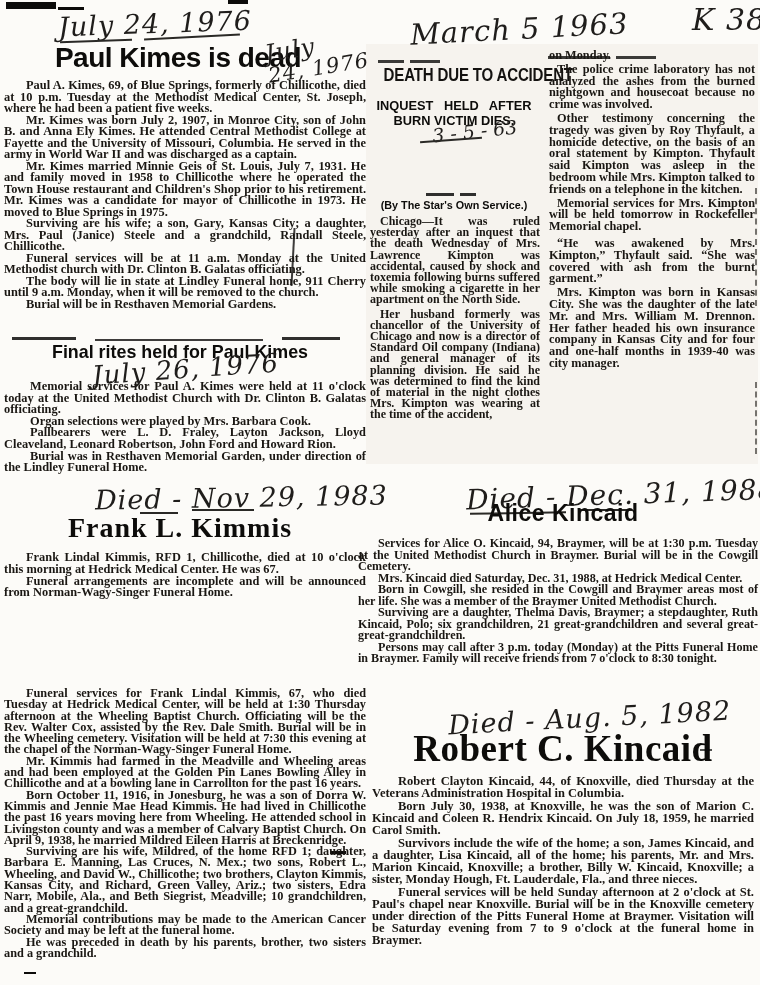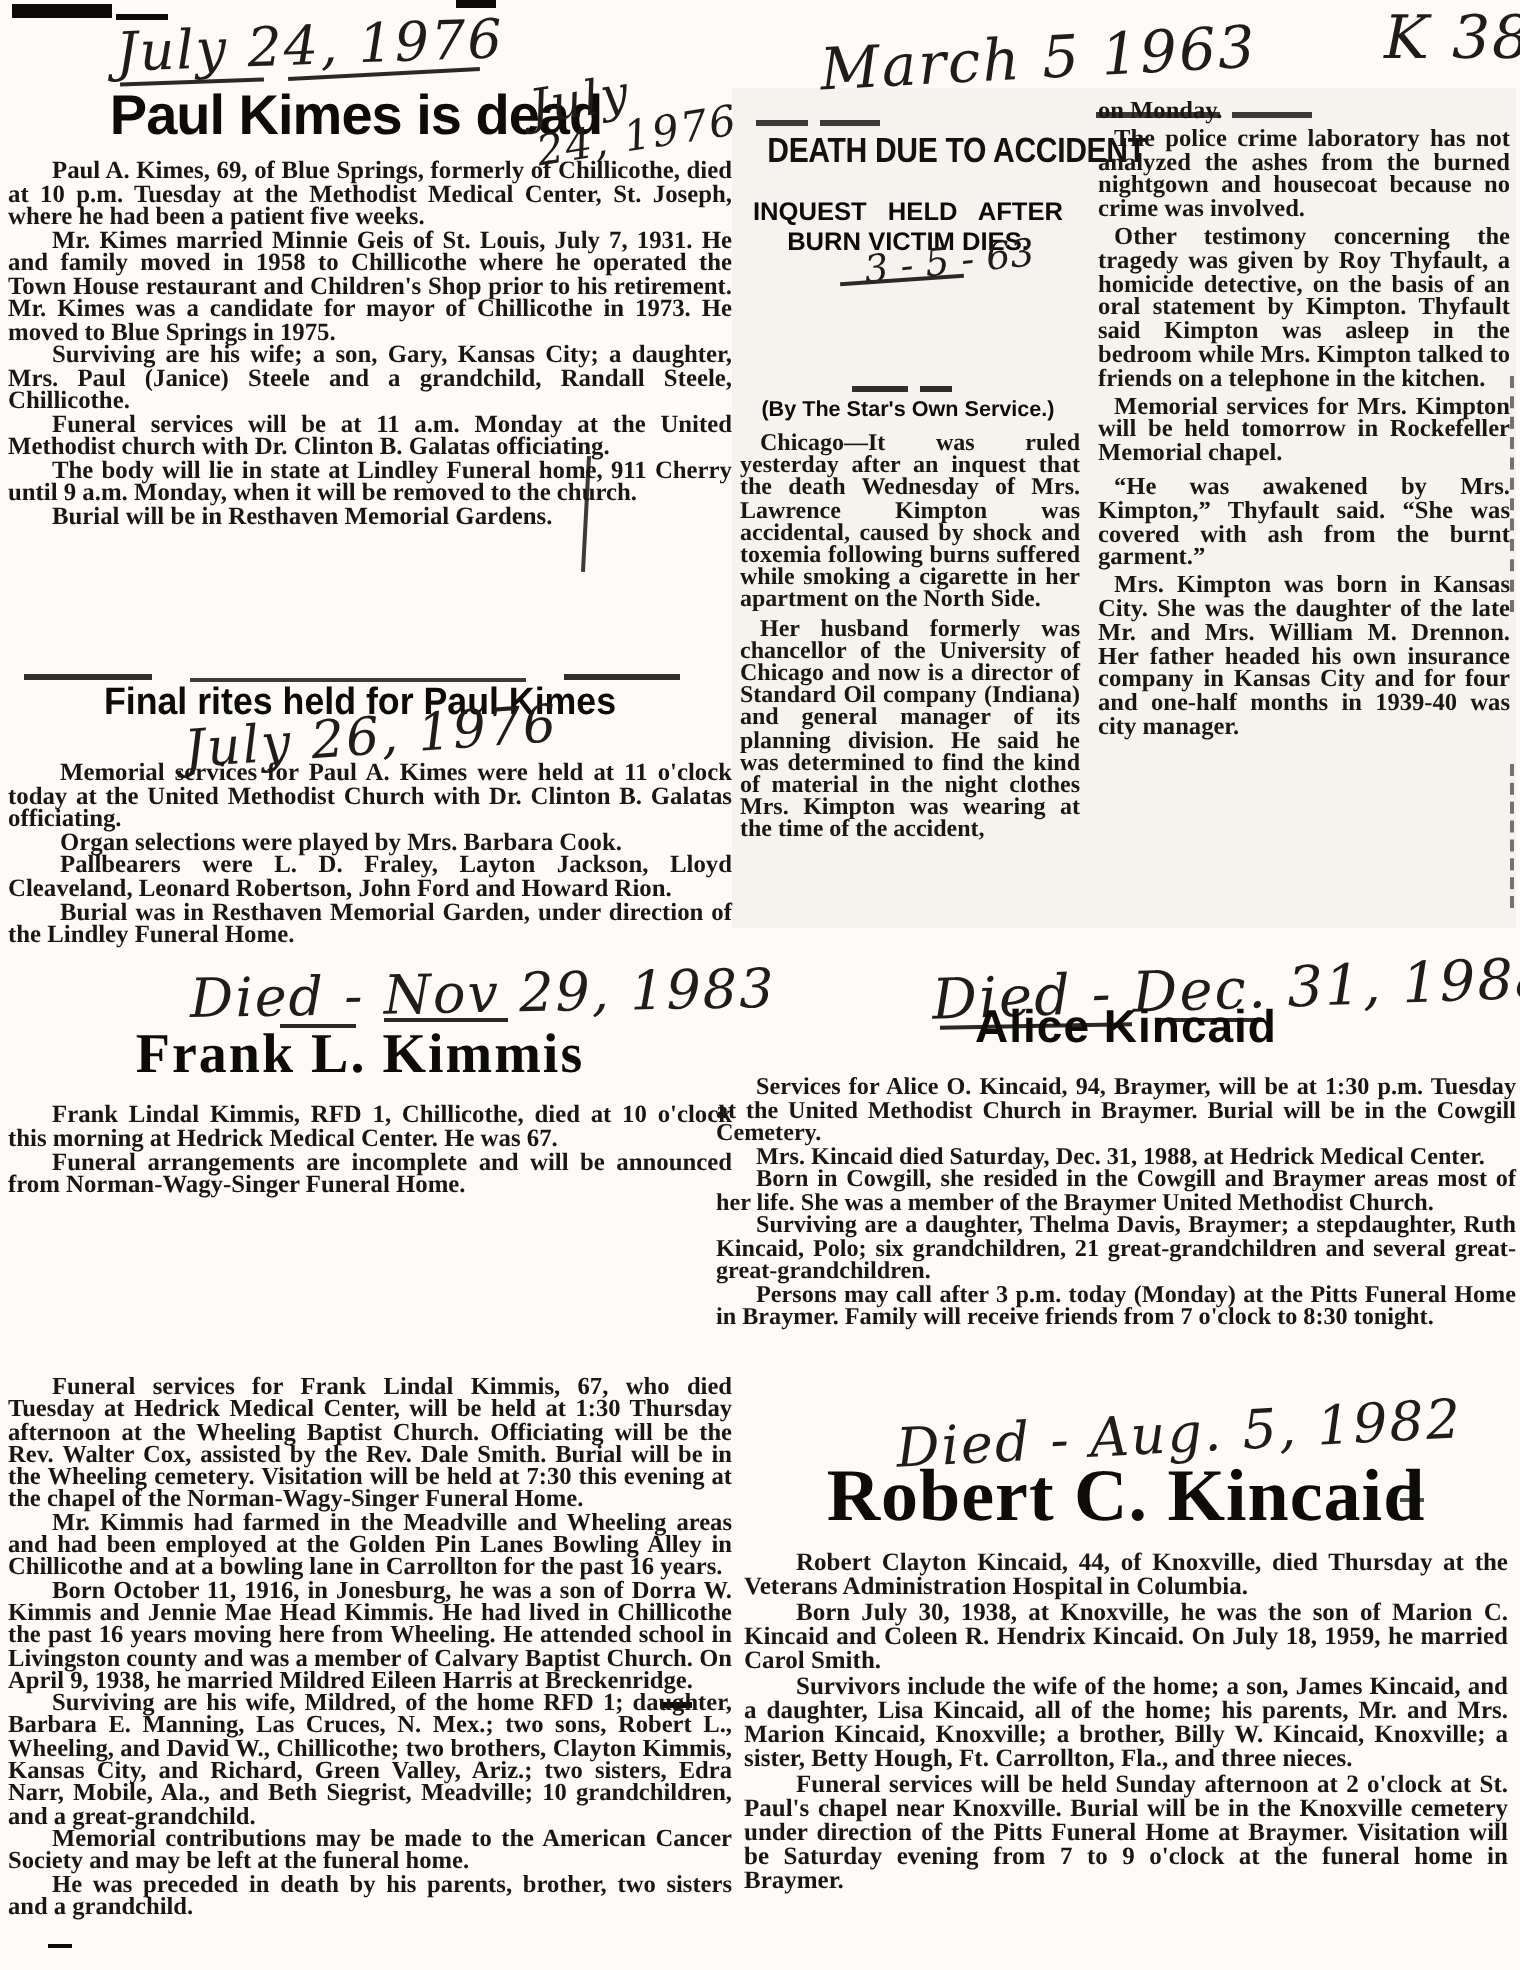--- a/index.html
+++ b/index.html
@@ -44,20 +44,21 @@
 
   <div class="hl sans" style="left:18px;top:44px;width:320px;font-size:28px;letter-spacing:-0.5px;">Paul Kimes is dead</div>
 
   <div class="abs" style="left:266px;top:32px;transform:rotate(-9deg);">
     <div class="hand" style="position:static;font-size:24px;">July</div>
     <div class="hand" style="position:static;font-size:21px;margin-top:-4px;">24, 1976</div>
   </div>
 
   <div class="news" style="left:4px;top:80px;width:362px;font-size:12.4px;line-height:11.5px;">
     <p style="text-indent:22px;">Paul A. Kimes, 69, of Blue Springs, formerly of Chillicothe, died at 10 p.m. Tuesday at the Methodist Medical Center, St. Joseph, where he had been a patient five weeks.</p>
+    <p style="text-indent:22px;">Mr. Kimes was born July 2, 1907, in Monroe City, son of John B. and Anna Ely Kimes. He attended Central Methodist College at Fayette and the University of Missouri, Columbia. He served in the army in World War II and was discharged as a captain.</p>
     <p style="text-indent:22px;">Mr. Kimes married Minnie Geis of St. Louis, July 7, 1931. He and family moved in 1958 to Chillicothe where he operated the Town House restaurant and Children's Shop prior to his retirement. Mr. Kimes was a candidate for mayor of Chillicothe in 1973. He moved to Blue Springs in 1975.</p>
     <p style="text-indent:22px;">Surviving are his wife; a son, Gary, Kansas City; a daughter, Mrs. Paul (Janice) Steele and a grandchild, Randall Steele, Chillicothe.</p>
     <p style="text-indent:22px;">Funeral services  will be at 11 a.m. Monday at the United Methodist church with Dr. Clinton B. Galatas officiating.</p>
     <p style="text-indent:22px;">The body will lie in state at Lindley Funeral home, 911 Cherry until 9 a.m. Monday, when it will be removed to the church.</p>
     <p style="text-indent:22px;">Burial will be in Resthaven Memorial Gardens.</p>
   </div>
 
   <div class="bar" style="left:12px;top:337px;width:64px;height:3px;opacity:.85;"></div>
   <div class="bar" style="left:95px;top:339px;width:168px;height:2px;opacity:.8;"></div>
   <div class="bar" style="left:282px;top:337px;width:58px;height:3px;opacity:.85;"></div>
@@ -147,17 +148,17 @@
   </div>
 
   <div class="hand" style="left:448px;top:702px;font-size:27px;transform:rotate(-3deg);">Died - Aug. 5, 1982</div>
 
   <div class="hl serif" style="left:398px;top:730px;width:330px;font-size:37px;letter-spacing:.5px;">Robert C. Kincaid</div>
   <div class="bar" style="left:700px;top:749px;width:12px;height:2px;opacity:.7;"></div>
 
   <div class="news" style="left:372px;top:775px;width:382px;font-size:12.5px;line-height:12px;">
     <p style="text-indent:26px;margin-bottom:1px;">Robert Clayton Kincaid, 44, of Knoxville, died Thursday at the Veterans Administration Hospital in Columbia.</p>
     <p style="text-indent:26px;margin-bottom:1px;">Born July 30, 1938, at Knoxville, he was the son of Marion C. Kincaid and Coleen R. Hendrix Kincaid. On July 18, 1959, he married Carol Smith.</p>
-    <p style="text-indent:26px;margin-bottom:1px;">Survivors include the wife of the home; a son, James Kincaid, and a daughter, Lisa Kincaid, all of the home; his parents, Mr. and Mrs. Marion Kincaid, Knoxville; a brother, Billy W. Kincaid, Knoxville; a sister, Betty Hough, Ft. Carrollton, Fla., and three nieces.</p>
+    <p style="text-indent:26px;margin-bottom:1px;">Survivors include the wife of the home; a son, James Kincaid, and a daughter, Lisa Kincaid, all of the home; his parents, Mr. and Mrs. Marion Kincaid, Knoxville; a brother, Billy W. Kincaid, Knoxville; a sister, Monday Hough, Ft. Lauderdale, Fla., and three nieces.</p>
     <p style="text-indent:26px;">Funeral services will be held Sunday afternoon at 2 o'clock at St. Paul's chapel near Knoxville. Burial will be in the Knoxville cemetery under direction of the Pitts Funeral Home at Braymer. Visitation will be Saturday evening from 7 to 9 o'clock at the funeral home in Braymer.</p>
   </div>
 
 </div>
 
 </body></html>

